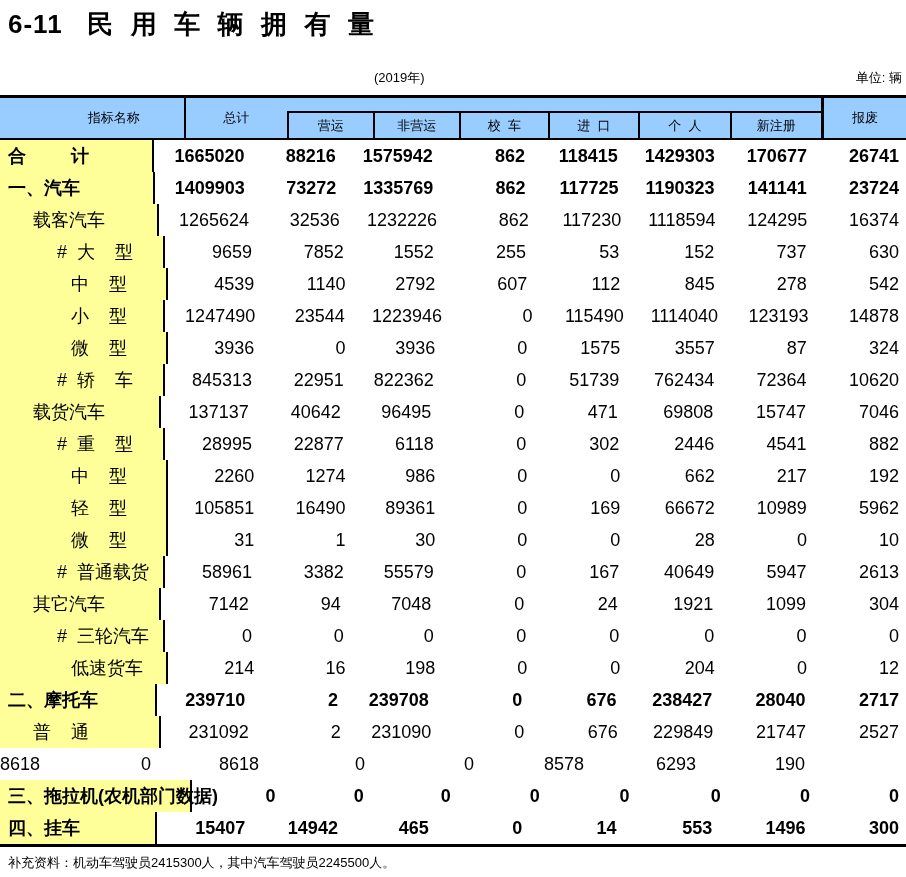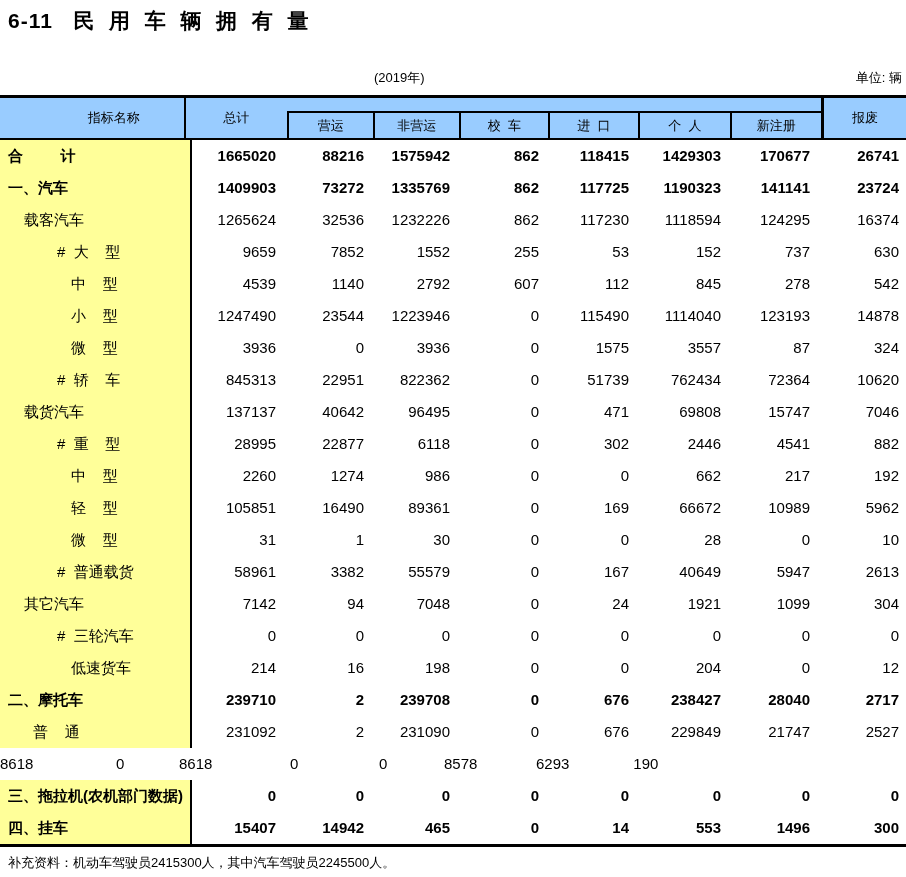--- a/index.html
+++ b/index.html
@@ -4,21 +4,21 @@
 <style>
   * { margin:0; padding:0; box-sizing:border-box; }
   html,body { background:#ffffff; }
   body {
     width:906px; height:877px; position:relative;
     font-family:"Liberation Sans","DejaVu Sans",sans-serif;
     color:#000;
   }
   .title {
     position:absolute; left:8px; top:7px;
-    font-size:21px; font-weight:bold; white-space:pre; letter-spacing:1px;
+    font-size:26px; font-weight:bold; white-space:pre; letter-spacing:1px;
   }
   .year-label {
     position:absolute; left:374px; top:69px; font-size:13px; white-space:pre;
   }
   .unit-label {
     position:absolute; right:4px; top:69px; font-size:13px; white-space:pre;
   }
   .table { position:absolute; left:0; top:95px; width:906px; }
 
   .thead {
@@ -35,27 +35,27 @@
     display:flex; align-items:center; justify-content:center;
     font-size:13px; white-space:pre;
   }
   .sub + .sub { border-left:none;margin-top:20px; }
   .sub:last-child { border-right:none; }
   .sub1{width:88px}.sub2{width:86px}.sub3{width:89px}
   .sub4{width:90px}.sub5{width:92px}.sub6{width:89px}
   .th-scrap { width:89px; border-left:3px solid #000; }
 
   .tbody { border-bottom:3px solid #000; background:#fff; }
-  .row { display:flex; height:32px; font-size:15px; }
+  .row { display:flex; height:32px; font-size:18px;gap:20px; }
   .row.bold { font-weight:bold; }
   .row-label {
     width:192px; border-right:2px solid #000; background:#FFFF99;
     display:flex; align-items:center; white-space:pre;
   }
-  .ind0{padding-left:8px}.ind1{padding-left:24px}.ind2{padding-left:33px}
+  .ind0{padding-left:8px}.ind1{padding-left:33px}.ind2{padding-left:33px}
   .ind3{padding-left:57px}.ind4{padding-left:71px}
   .cell { text-align:right; padding-right:7px; line-height:32px; }
   .row .cell:nth-child(2){width:91px}
   .row .cell:nth-child(3){width:88px}
   .row .cell:nth-child(4){width:86px}
   .row .cell:nth-child(5){width:89px}
   .row .cell:nth-child(6){width:90px}
   .row .cell:nth-child(7){width:92px}
   .row .cell:nth-child(8){width:89px}
   .row .cell:nth-child(9){width:89px}

